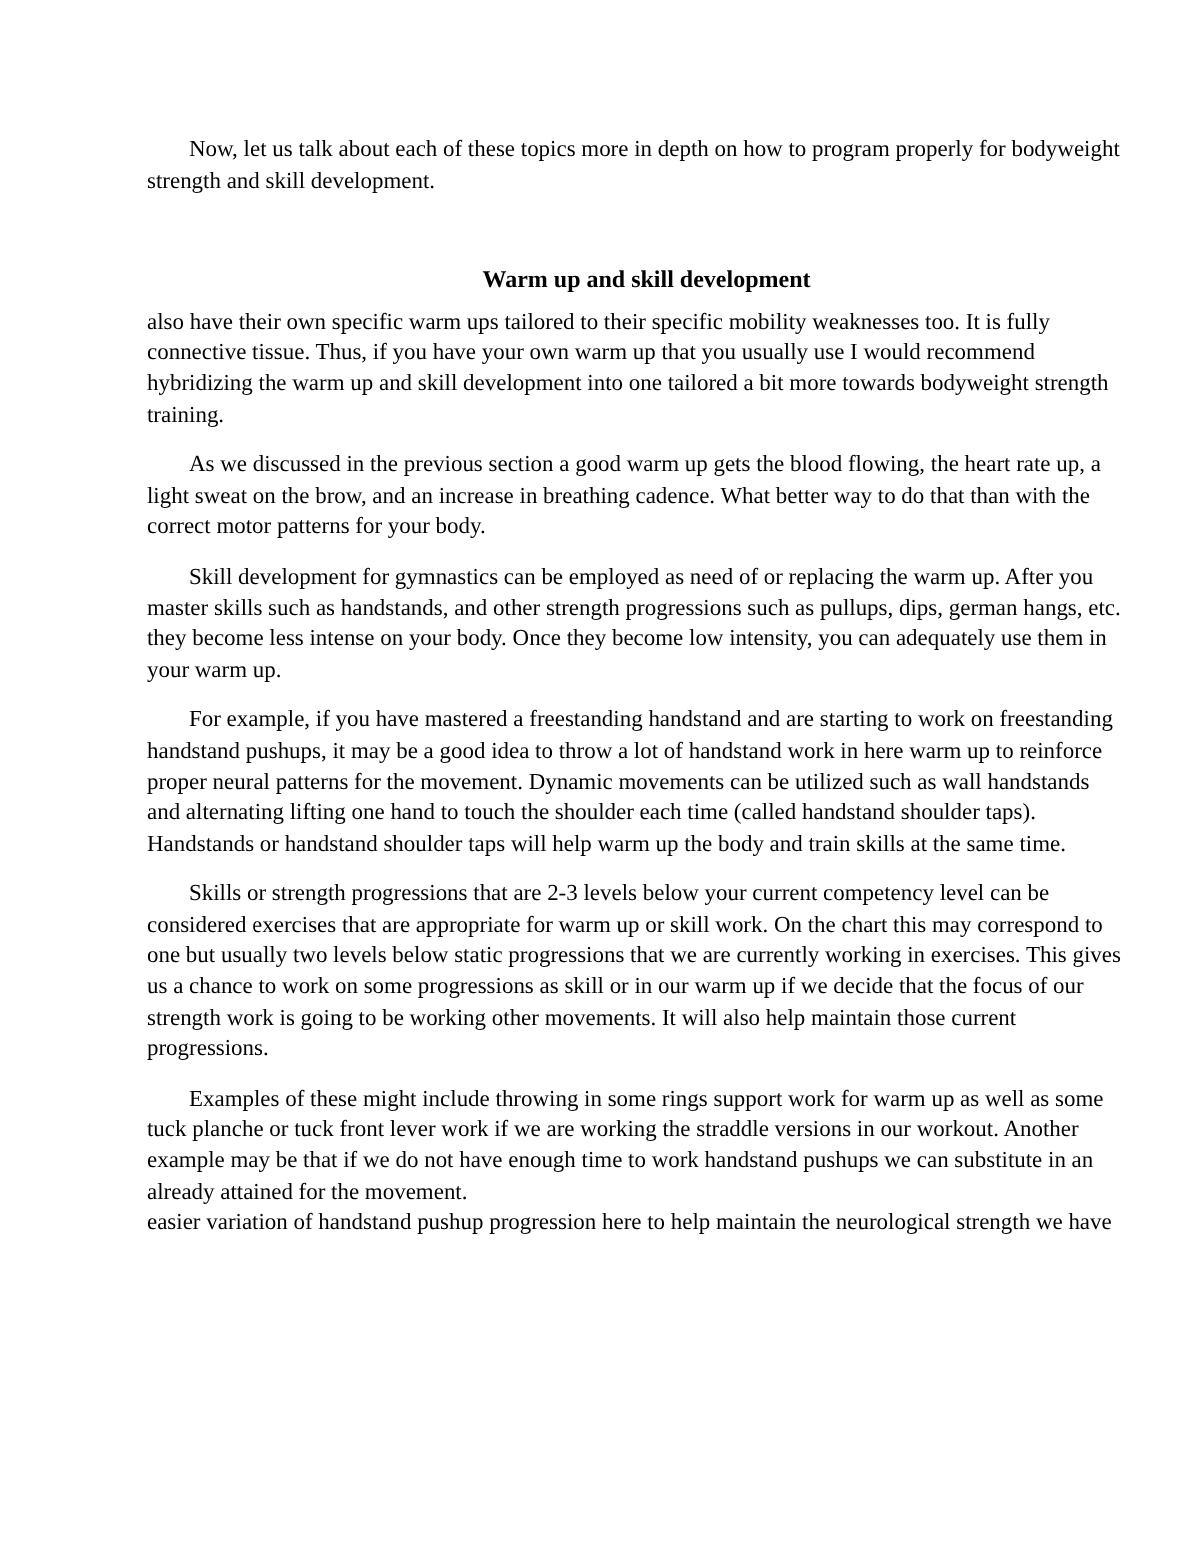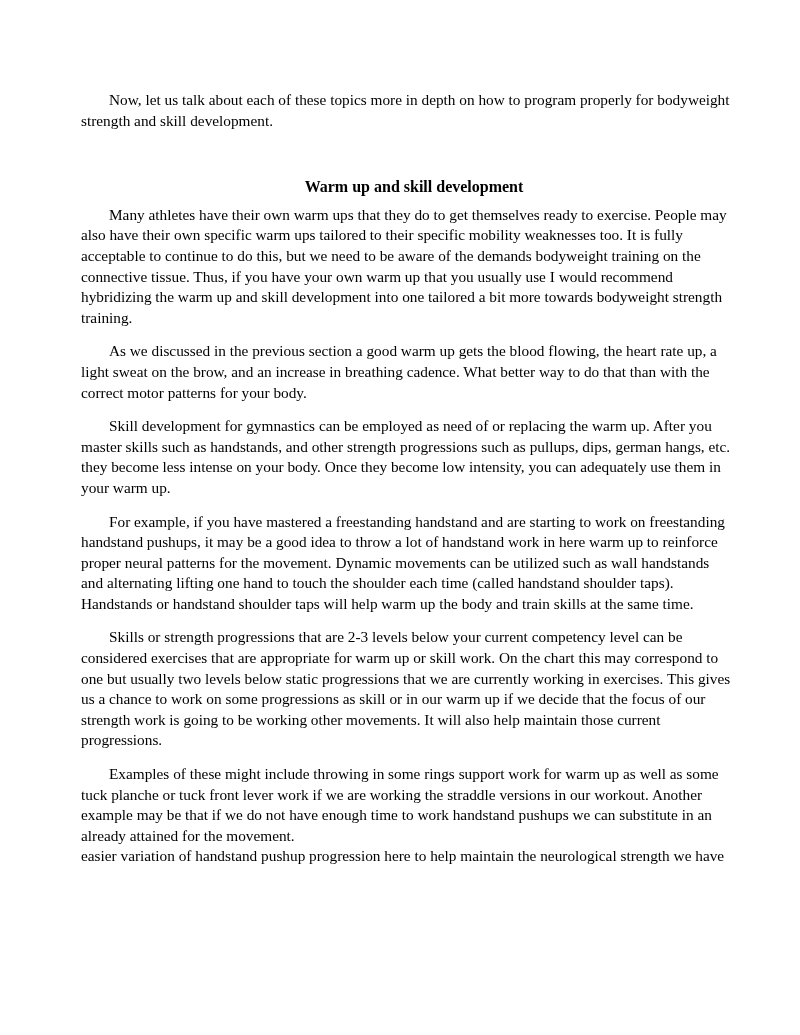--- a/index.html
+++ b/index.html
@@ -10,21 +10,21 @@
     body {
       width: 800px;
       height: 1035px;
       position: relative;
       overflow: hidden;
       font-family: "Liberation Serif", "DejaVu Serif", serif;
       color: #000000;
     }
     .page {
       position: absolute;
-      left: 81px;
+      left: 98px;
       top: 90px;
       width: 666px;
       font-size: 15.3px;
       line-height: 20.6px;
     }
     .para {
       margin: 0;
     }
     .line {
       display: block;
@@ -48,23 +48,21 @@
 <div class="page">
 
   <p class="para" id="intro">
     <span class="line indent">Now, let us talk about each of these topics more in depth on how to program properly for bodyweight</span>
     <span class="line">strength and skill development.</span>
   </p>
 
   <h2 class="heading" id="heading" style="font-size:16px;">Warm up and skill development</h2>
 
   <p class="para body-para">
-    <span class="line indent">Many athletes have their own warm ups that they do to get themselves ready to exercise. People may</span>
     <span class="line">also have their own specific warm ups tailored to their specific mobility weaknesses too. It is fully</span>
-    <span class="line">acceptable to continue to do this, but we need to be aware of the demands bodyweight training on the</span>
     <span class="line">connective tissue. Thus, if you have your own warm up that you usually use I would recommend</span>
     <span class="line">hybridizing the warm up and skill development into one tailored a bit more towards bodyweight strength</span>
     <span class="line">training.</span>
   </p>
 
   <p class="para body-para">
     <span class="line indent">As we discussed in the previous section a good warm up gets the blood flowing, the heart rate up, a</span>
     <span class="line">light sweat on the brow, and an increase in breathing cadence. What better way to do that than with the</span>
     <span class="line">correct motor patterns for your body.</span>
   </p>

